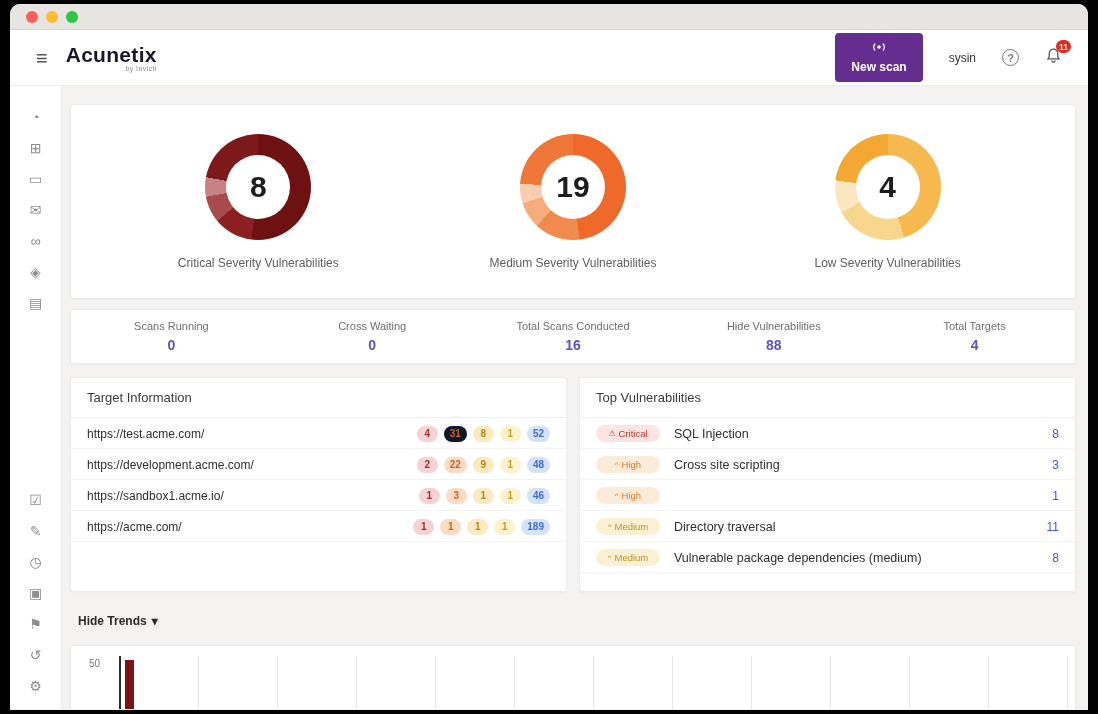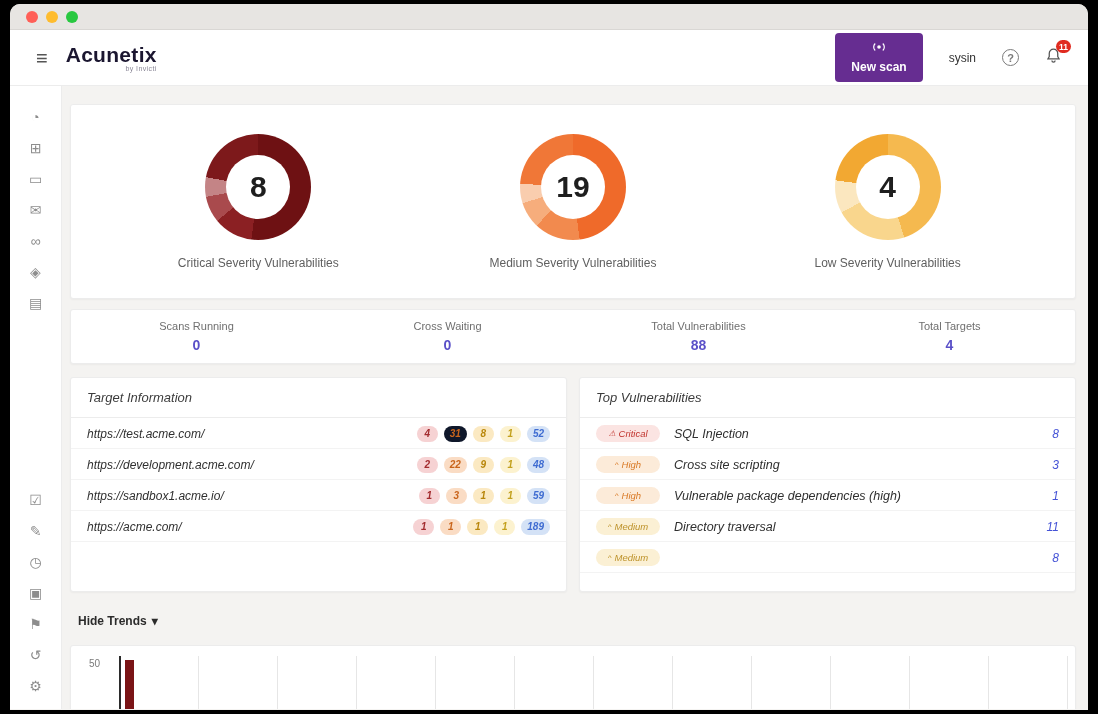--- a/index.html
+++ b/index.html
@@ -52,21 +52,21 @@
   .hole { position:absolute; left:21px; top:21px; width:64px; height:64px; background:#fff;
           border-radius:50%; display:flex; align-items:center; justify-content:center;
           font-size:30px; font-weight:bold; color:#1e1e1e; }
   .donut-label { margin-top:16px; font-size:12px; color:#5f5f5f; }
   
   .stats-card { margin-top:10px; height:55px; display:flex; align-items:center; }
   .stat { flex:1; display:flex; flex-direction:column; align-items:center; gap:5px; cursor:pointer; }
   .stat-label { font-size:11px; color:#6f6f6f; }
   .stat-value { font-size:14px; font-weight:bold; color:var(--statcol); }
   
-  .panel-row { margin-top:13px; display:flex; gap:12px;font-style:italic; }
+  .panel-row { margin-top:13px; display:flex; gap:12px; }
   .panel { flex:1; height:215px; overflow:hidden; }
   .panel-title { font-size:13px; color:#3c3c3c; padding:12px 16px; border-bottom:1px solid #ececec; }
   .t-row { display:flex; align-items:center; justify-content:space-between;
            padding:0 16px; height:30px; border-bottom:1px solid #f3f3f3; margin-top:1px; }
   .t-url { font-size:12px; color:#2f2f2f; cursor:pointer; }
   .badges { display:flex; gap:6px; }
   .cbadge { min-width:21px; height:16px; border-radius:9px; font-size:10px; font-weight:bold;
             display:flex; align-items:center; justify-content:center; padding:0 6px; cursor:pointer; }
   .v-row { display:flex; align-items:center; padding:0 16px; height:30px;
            border-bottom:1px solid #f3f3f3; margin-top:1px; }
@@ -170,21 +170,25 @@
       <div class="card stats-card" id="stats">
           <div class="stat">
             <div class="stat-label">Scans Running</div>
             <div class="stat-value">0</div>
           </div>
           <div class="stat">
             <div class="stat-label">Cross Waiting</div>
             <div class="stat-value">0</div>
           </div>
           <div class="stat">
-            <div class="stat-label">Total Vulnerabilities</div>
+            <div class="stat-label">Total Scans Conducted</div>
+            <div class="stat-value">16</div>
+          </div>
+          <div class="stat">
+            <div class="stat-label">Hide Vulnerabilities</div>
             <div class="stat-value">88</div>
           </div>
           <div class="stat">
             <div class="stat-label">Total Targets</div>
             <div class="stat-value">4</div>
           </div>
         </div>
 
       <div class="panel-row">
         <div class="card panel">
@@ -210,21 +214,21 @@
                   <span class="cbadge" style="background: rgb(212, 226, 246); color: rgb(63, 108, 209);">48</span>
                 </div>
               </div>
               <div class="t-row">
                 <span class="t-url">https://sandbox1.acme.io/</span>
                 <div class="badges">
                   <span class="cbadge" style="background: rgb(246, 210, 211); color: rgb(163, 43, 46);">1</span>
                   <span class="cbadge" style="background: rgb(250, 220, 196); color: rgb(201, 101, 28);">3</span>
                   <span class="cbadge" style="background: rgb(251, 233, 194); color: rgb(184, 134, 11);">1</span>
                   <span class="cbadge" style="background: rgb(252, 242, 207); color: rgb(195, 161, 30);">1</span>
-                  <span class="cbadge" style="background: rgb(212, 226, 246); color: rgb(63, 108, 209);">59</span>
+                  <span class="cbadge" style="background: rgb(212, 226, 246); color: rgb(63, 108, 209);">46</span>
                 </div>
               </div>
               <div class="t-row">
                 <span class="t-url">https://acme.com/</span>
                 <div class="badges">
                   <span class="cbadge" style="background: rgb(246, 210, 211); color: rgb(163, 43, 46);">1</span>
                   <span class="cbadge" style="background: rgb(250, 220, 196); color: rgb(201, 101, 28);">1</span>
                   <span class="cbadge" style="background: rgb(251, 233, 194); color: rgb(184, 134, 11);">1</span>
                   <span class="cbadge" style="background: rgb(252, 242, 207); color: rgb(195, 161, 30);">1</span>
                   <span class="cbadge" style="background: rgb(212, 226, 246); color: rgb(63, 108, 209);">189</span>
@@ -249,36 +253,36 @@
                   <span>High</span>
                 </span>
                 <span class="v-name">Cross site scripting</span>
                 <span class="v-count">3</span>
               </div>
               <div class="v-row">
                 <span class="pill" style="background: rgb(252, 235, 217); color: rgb(217, 122, 38);">
                   <span style="font-size: 8px;">^</span>
                   <span>High</span>
                 </span>
-                <span class="v-name">Vulnerable package dependencies (high)</span>
                 <span class="v-count">1</span>
               </div>
               <div class="v-row">
                 <span class="pill" style="background: rgb(251, 240, 212); color: rgb(189, 146, 42);">
                   <span style="font-size: 8px;">^</span>
                   <span>Medium</span>
                 </span>
                 <span class="v-name">Directory traversal</span>
                 <span class="v-count">11</span>
               </div>
               <div class="v-row">
                 <span class="pill" style="background: rgb(251, 240, 212); color: rgb(189, 146, 42);">
                   <span style="font-size: 8px;">^</span>
                   <span>Medium</span>
                 </span>
+                <span class="v-name">Vulnerable package dependencies (medium)</span>
                 <span class="v-count">8</span>
               </div>
             </div>
         </div>
       </div>
 
       <div class="hide-trends">
         <span>Hide Trends</span>
         <span>▾</span>
       </div>

